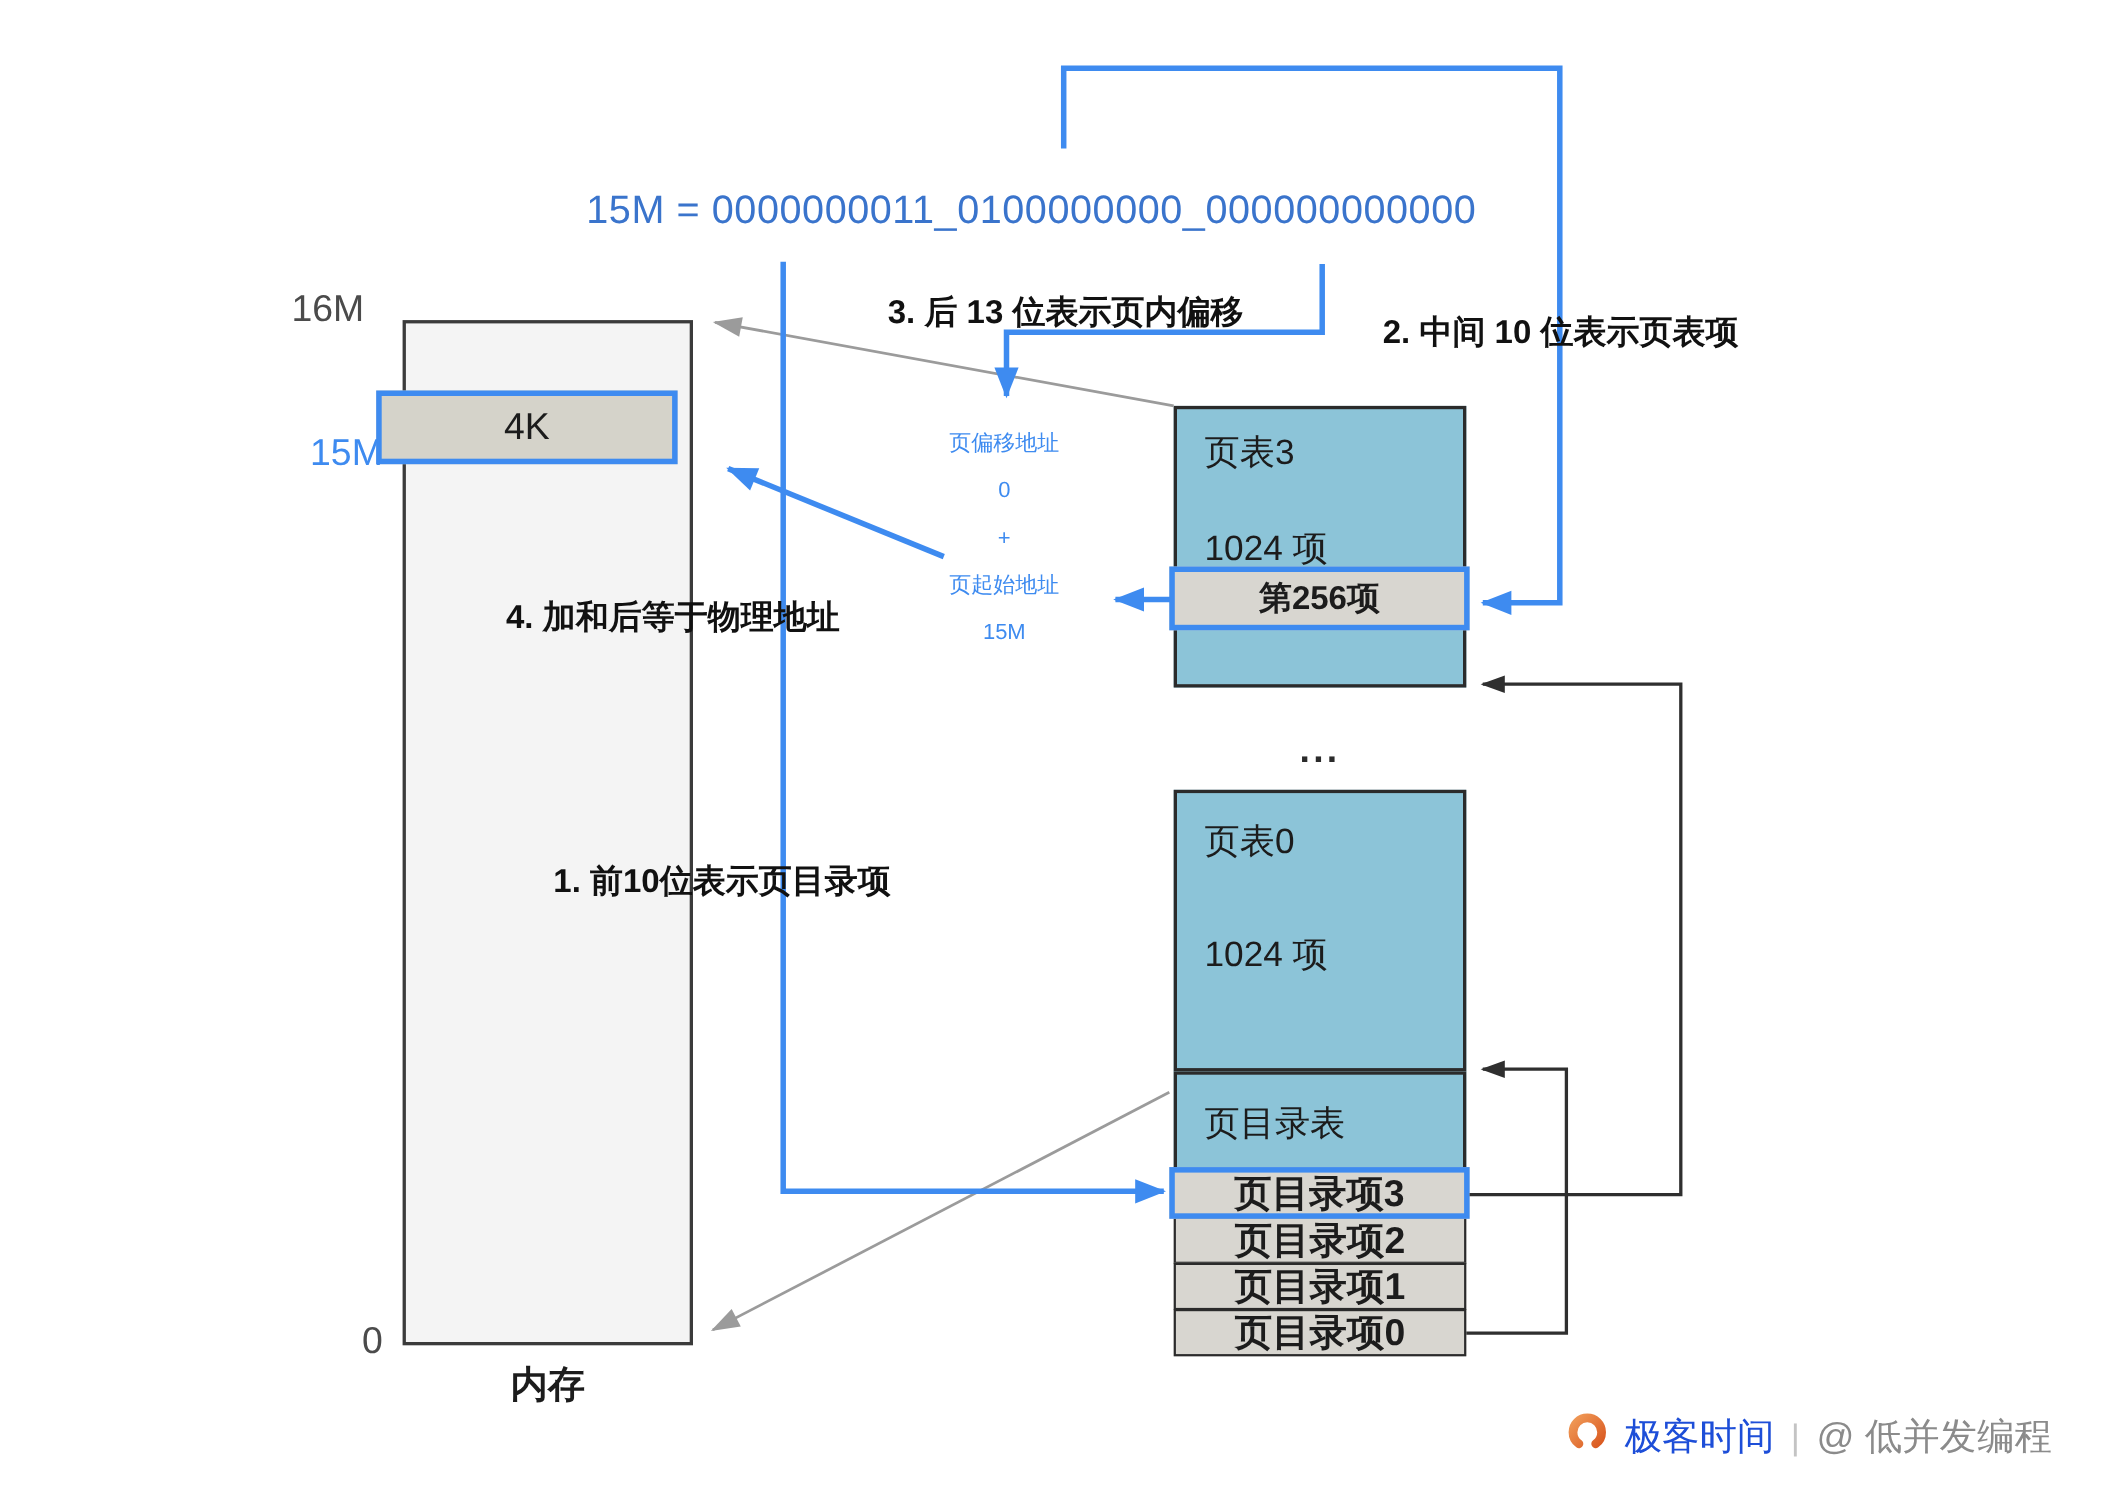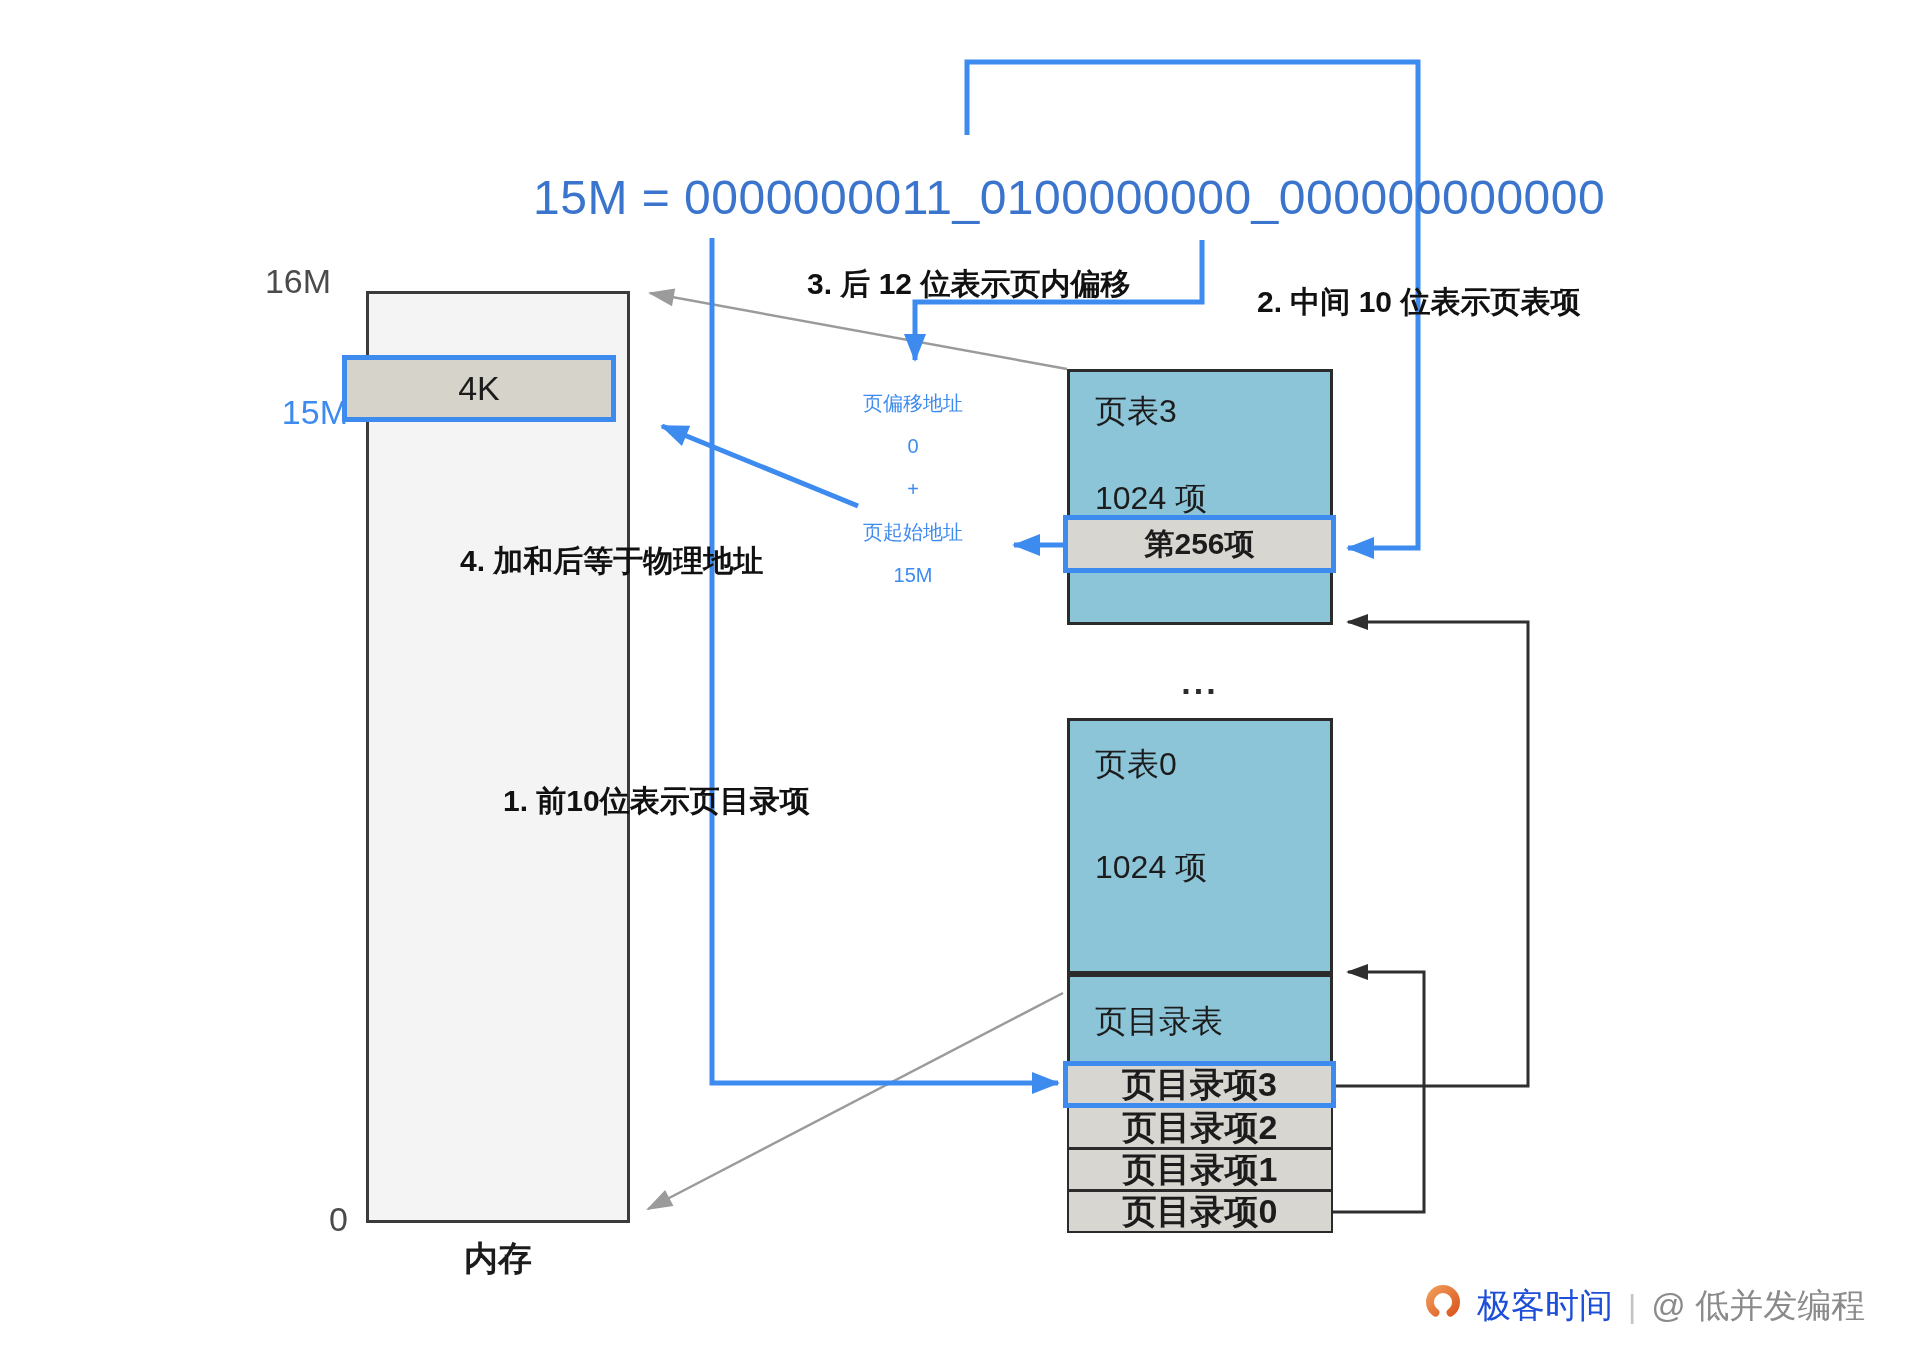--- a/index.html
+++ b/index.html
@@ -12,21 +12,21 @@
 
   
   .mem-col{left:366px;top:291px;width:264px;height:932px;background:#f4f4f4;border:3px solid #3b3b3b;box-sizing:border-box;z-index:1;}
   .mem-4k{left:342px;top:355px;width:274px;height:67px;background:#d5d3ca;border:5px solid #3e8bf0;box-sizing:border-box;display:flex;align-items:center;justify-content:center;z-index:1;font-size:34px;font-weight:500;color:#1c1c1c;}
   .addr{width:100px;text-align:right;font-size:34px;z-index:3;}
   .addr-dark{color:#4b4b4b;}
   .addr-blue{color:#3e8bf0;font-weight:500;}
   .mem-name{left:366px;top:1236px;width:264px;text-align:center;font-size:34px;font-weight:600;color:#1c1c1c;z-index:3;}
 
   
-  .formula{left:533px;top:170px;font-size:48px;font-weight:500;color:#3a74cc;letter-spacing:0.5px;z-index:3;white-space:nowrap;}
+  .formula{left:533px;top:170px;font-size:36px;font-weight:500;color:#3a74cc;letter-spacing:0.5px;z-index:3;white-space:nowrap;}
 
   
   .step{font-size:30px;font-weight:700;color:#111;z-index:3;white-space:nowrap;}
   .step1{left:503px;top:781px;}
   .step2{left:1257px;top:282px;}
   .step3{left:807px;top:264px;}
   .step4{left:460px;top:541px;}
 
   
   .offset-note{left:805px;top:382px;width:216px;text-align:center;z-index:3;color:#3e8bf0;font-size:20px;font-weight:500;line-height:43px;}
@@ -118,21 +118,21 @@
 
     <path d="M 858 506 L 662 426" stroke="#3e8bf0" stroke-width="5" fill="none" marker-end="url(#arr-blue)"></path>
 
     <path d="M 1066 545 L 1014 545" stroke="#3e8bf0" stroke-width="5" fill="none" marker-end="url(#arr-blue)"></path>
   </svg>
 
   <div class="abs formula">15M = 0000000011_0100000000_000000000000</div>
 
   <div class="abs step step1">1. 前10位表示页目录项</div>
   <div class="abs step step2">2. 中间 10 位表示页表项</div>
-  <div class="abs step step3">3. 后 12 位表示页内偏移</div>
+  <div class="abs step step3">3. 后 13 位表示页内偏移</div>
   <div class="abs step step4">4. 加和后等于物理地址</div>
 
   <div class="abs offset-note">
     <div>页偏移地址</div>
     <div>0</div>
     <div>+</div>
     <div>页起始地址</div>
     <div>15M</div>
   </div>
 

